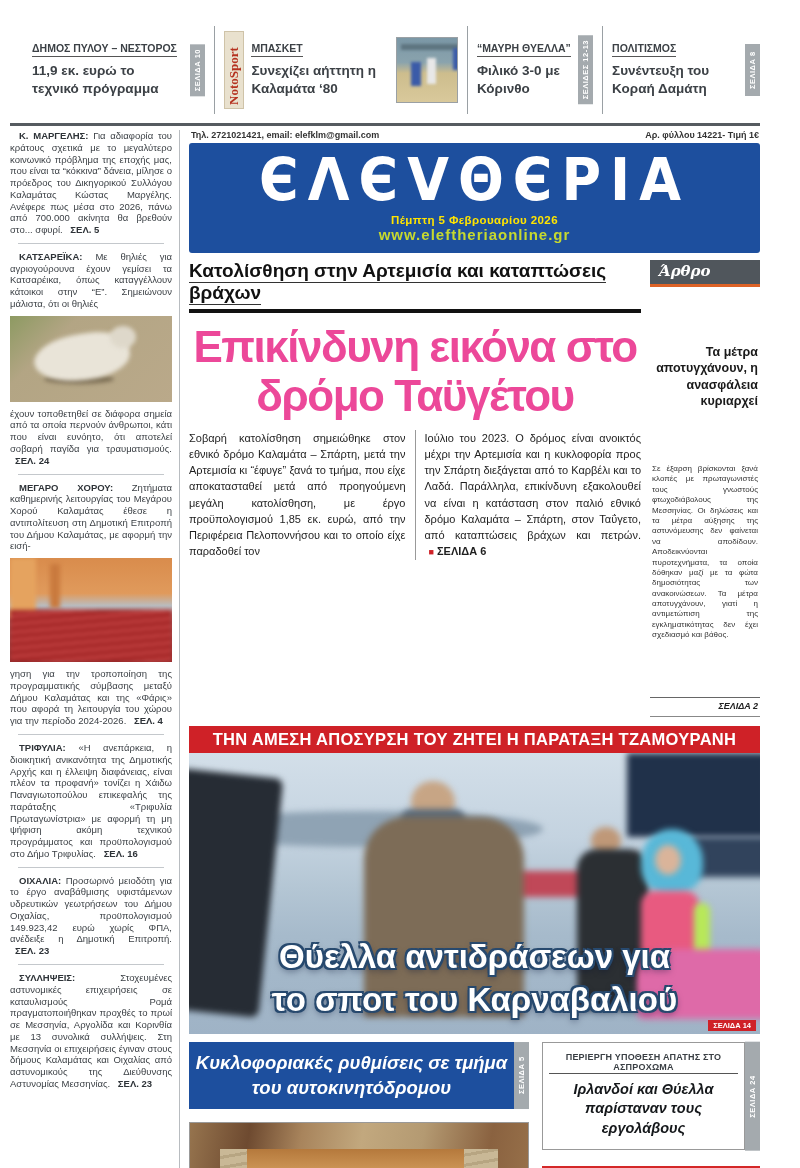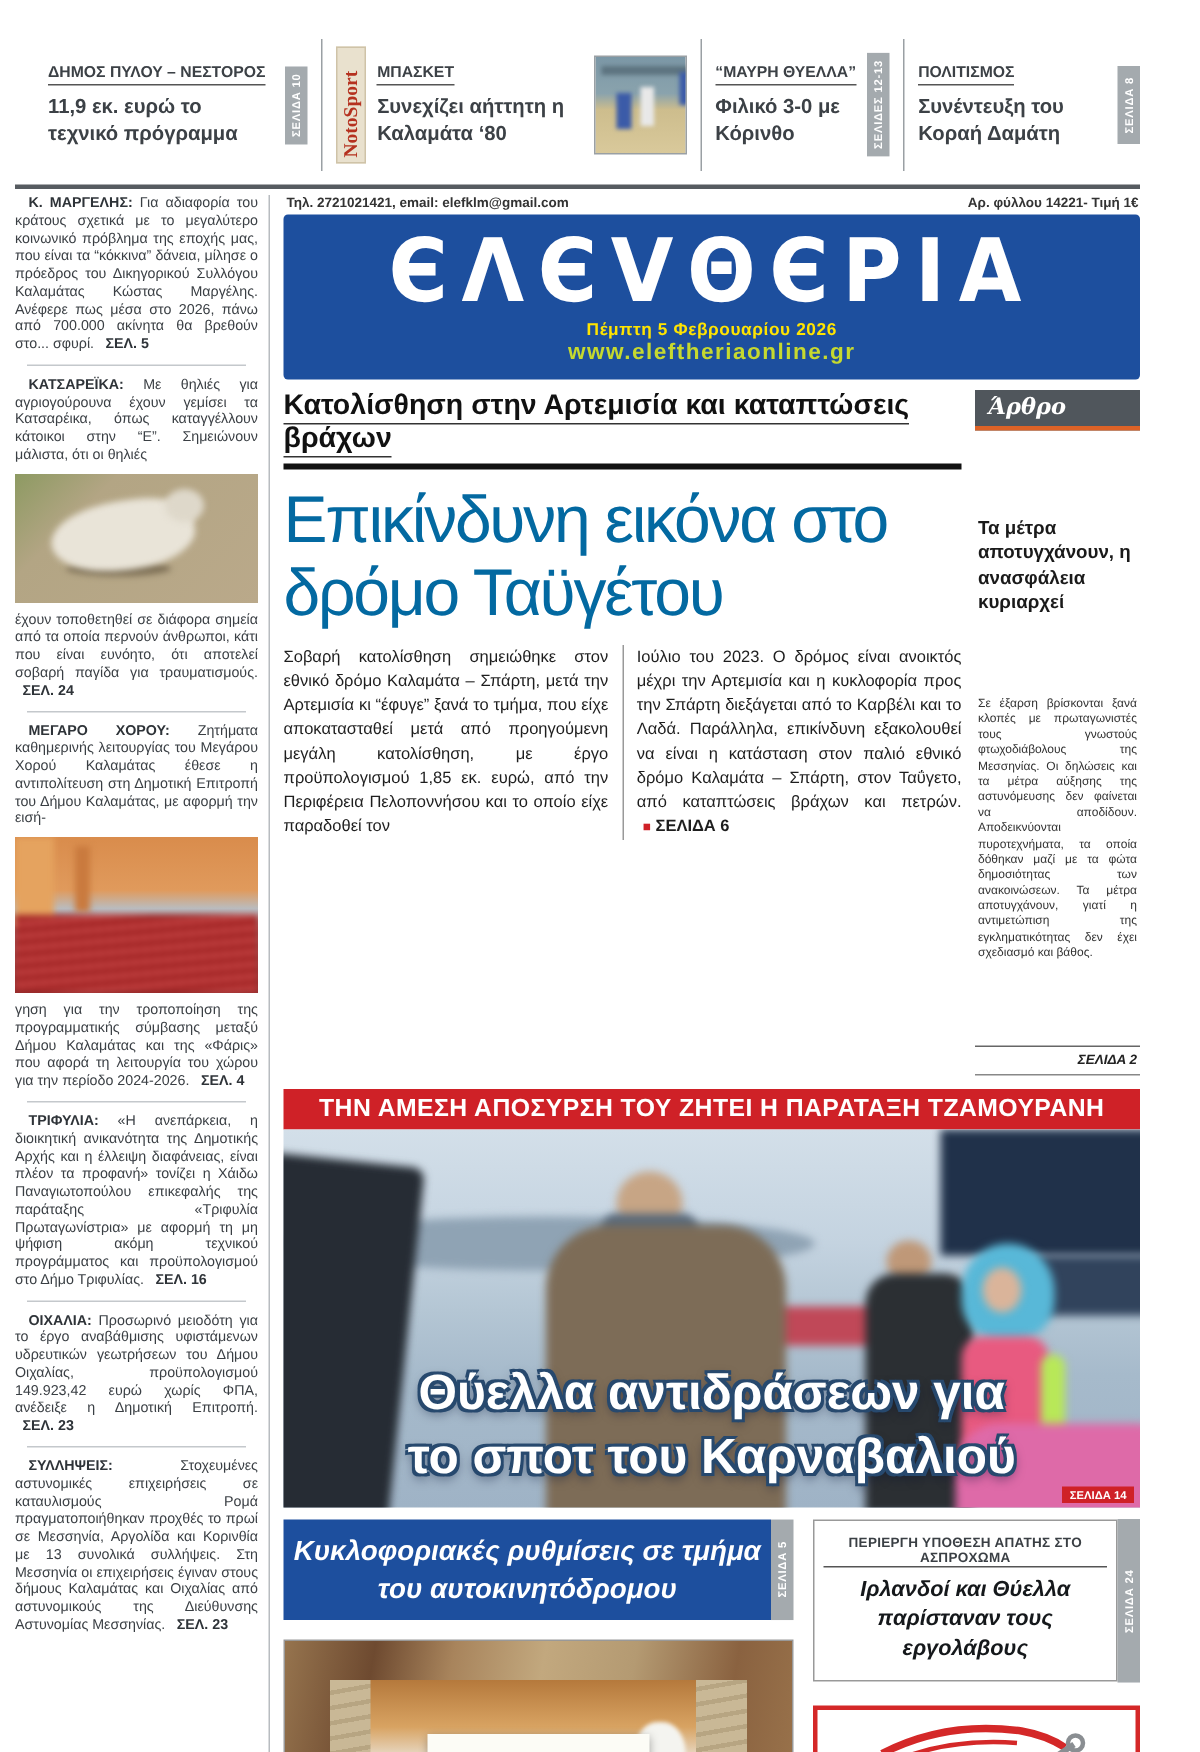--- a/index.html
+++ b/index.html
@@ -54,37 +54,37 @@
   .mast-title{font-family:"DejaVu Sans",sans-serif;font-size:54px;font-weight:bold;letter-spacing:9px;line-height:1;transform:scaleY(1.08);}
   .mast-date{font-size:11.5px;font-weight:bold;color:#ffe400;margin-top:6px;letter-spacing:.4px;}
   .mast-url{font-size:15px;font-weight:bold;color:#c6d92f;letter-spacing:1px;}
 
   
   .story-row{display:flex;gap:9px;margin-top:7px;}
   .story{flex:1;min-width:0;}
   .kicker{font-size:19px;font-weight:bold;color:#111;}
   .kicker span{border-bottom:1.5px solid #333;padding-bottom:1px;}
   .kicker-rule{border:none;border-top:4px solid #121212;margin:5px 0 0;}
-  .headline{font-size:44px;font-weight:normal;text-align:left;line-height:1.12;letter-spacing:-1.5px;color:#0369a1;margin:9px 0 9px;}
+  .headline{font-size:44px;font-weight:bold;text-align:center;line-height:1.12;letter-spacing:-1.5px;color:#ec4899;margin:9px 0 9px;}
   .body-cols{display:flex;gap:9px;font-size:11px;line-height:1.48;text-align:justify;color:#1e1e1e;}
   .body-col{flex:1;min-width:0;margin:0;}
   .bcol-div{width:1px;background:#999;}
   .redsq{color:#cf2127;font-size:9px;}
   .pref6{font-weight:bold;white-space:nowrap;padding-left:4px;}
 
   
   .arthro{width:110px;flex:0 0 110px;display:flex;flex-direction:column;border-bottom:1px solid #888;gap:48px;}
   .arthro-h{background:#50565c;border-bottom:3px solid #dd6226;color:#fff;font-family:"DejaVu Serif",serif;font-style:italic;font-weight:bold;font-size:15px;padding:2px 9px 4px;}
-  .arthro-t{font-size:12.5px;font-weight:bold;text-align:left;line-height:1.3;margin:9px 2px 7px;color:#1a1a1a;}
+  .arthro-t{font-size:12.5px;font-weight:bold;text-align:right;line-height:1.3;margin:9px 2px 7px;color:#1a1a1a;}
   .arthro-b{font-size:8px;line-height:1.3;text-align:justify;color:#333;padding:0 2px;margin:0;}
   .arthro-p{font-size:9px;font-style:italic;font-weight:bold;text-align:right;border-top:1px solid #666;margin-top:8px;padding:3px 2px 5px;}
 
   
   .banner{background:#cf2127;color:#fff;font-weight:bold;font-size:16.5px;text-align:center;padding:4px 0;margin-top:9px;letter-spacing:.3px;}
-  .photo{position:relative;height:252px;overflow:hidden;background:linear-gradient(180deg,#d3dfe9 0%,#c4d3e0 30%,#b4c6d4 48%,#a6bacb 65%,#9fb3c6 100%);}
+  .photo{position:relative;height:281px;overflow:hidden;background:linear-gradient(180deg,#d3dfe9 0%,#c4d3e0 30%,#b4c6d4 48%,#a6bacb 65%,#9fb3c6 100%);}
   .photo i{position:absolute;filter:blur(3px);}
   .ph-mnt{left:0;top:58px;width:62%;height:36px;background:#8fa3b4;border-radius:50%;}
   .ph-door{left:-22px;top:20px;width:104px;height:240px;background:#262c34;transform:rotate(6deg);border-radius:8px;}
   .ph-man{left:175px;top:64px;width:160px;height:200px;background:#7d6c57;border-radius:42px 42px 0 0;}
   .ph-head{left:222px;top:28px;width:44px;height:42px;background:#c7a585;border-radius:50%;filter:blur(2px);}
   .ph-scarf{left:212px;top:56px;width:64px;height:26px;background:#5a6a7a;border-radius:10px;}
   .ph-man2{left:388px;top:96px;width:72px;height:160px;background:#2b2f33;border-radius:20px 20px 0 0;}
   .ph-head2{left:402px;top:74px;width:30px;height:28px;background:#bf9878;border-radius:50%;filter:blur(2px);}
   .ph-hair{left:452px;top:76px;width:62px;height:64px;background:#58b8d8;border-radius:50% 50% 40% 40%;}
   .ph-face{left:466px;top:92px;width:26px;height:30px;background:#dab49a;border-radius:50%;filter:blur(2px);}

